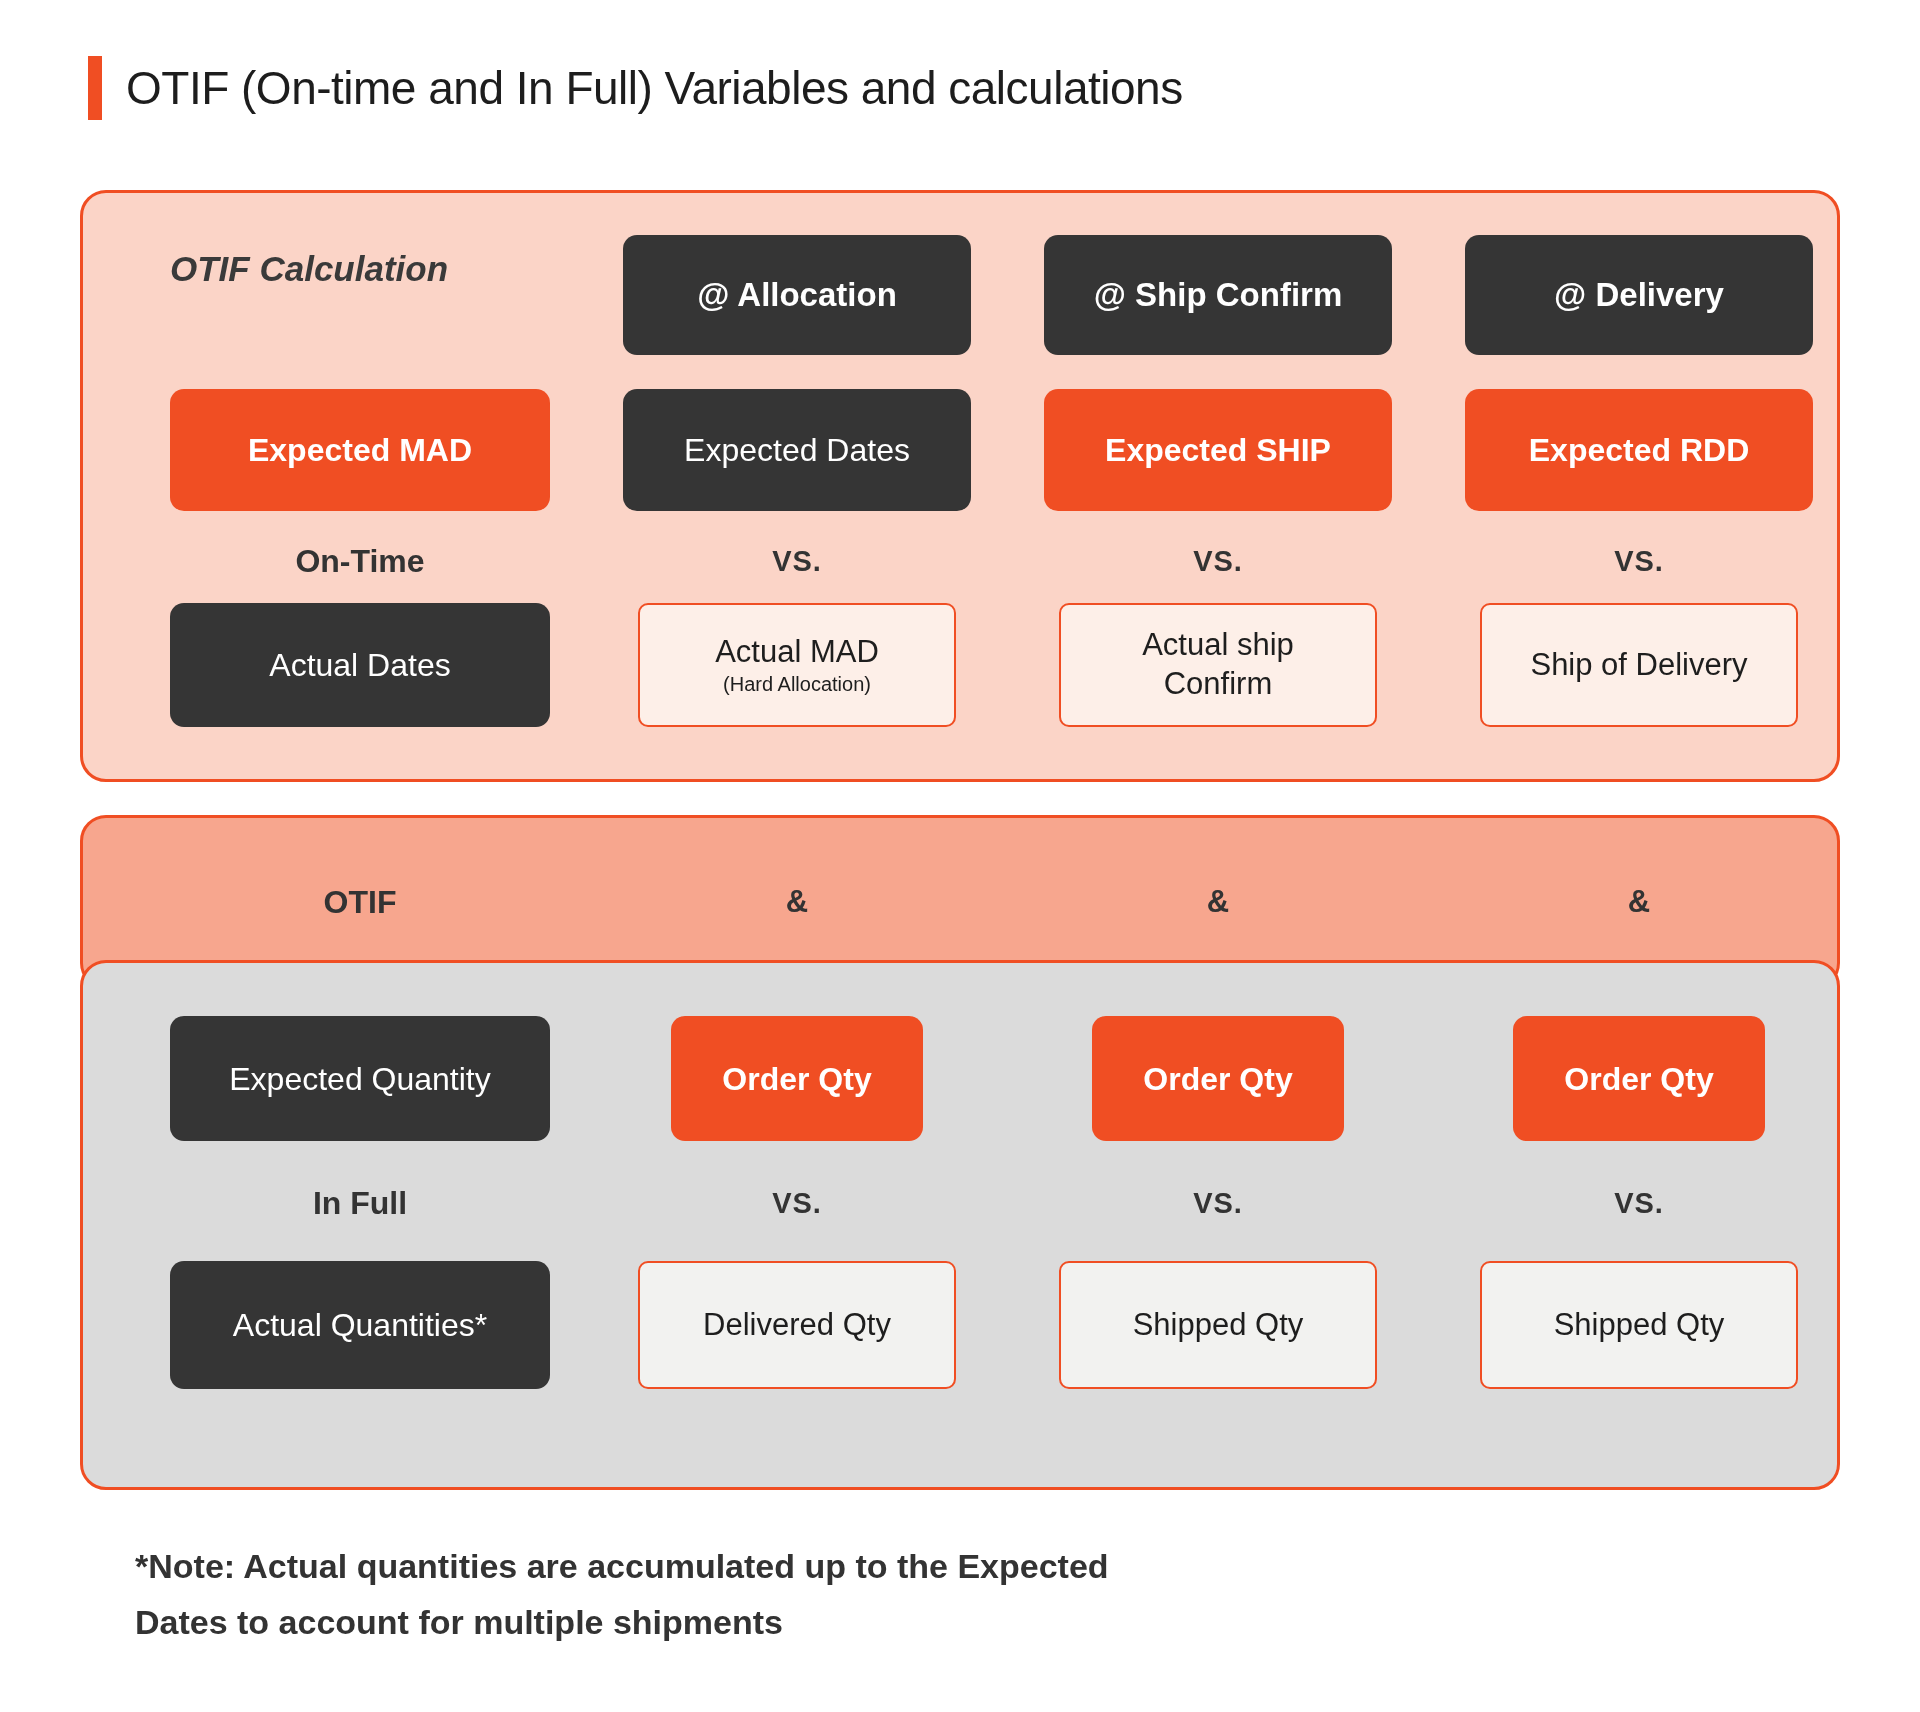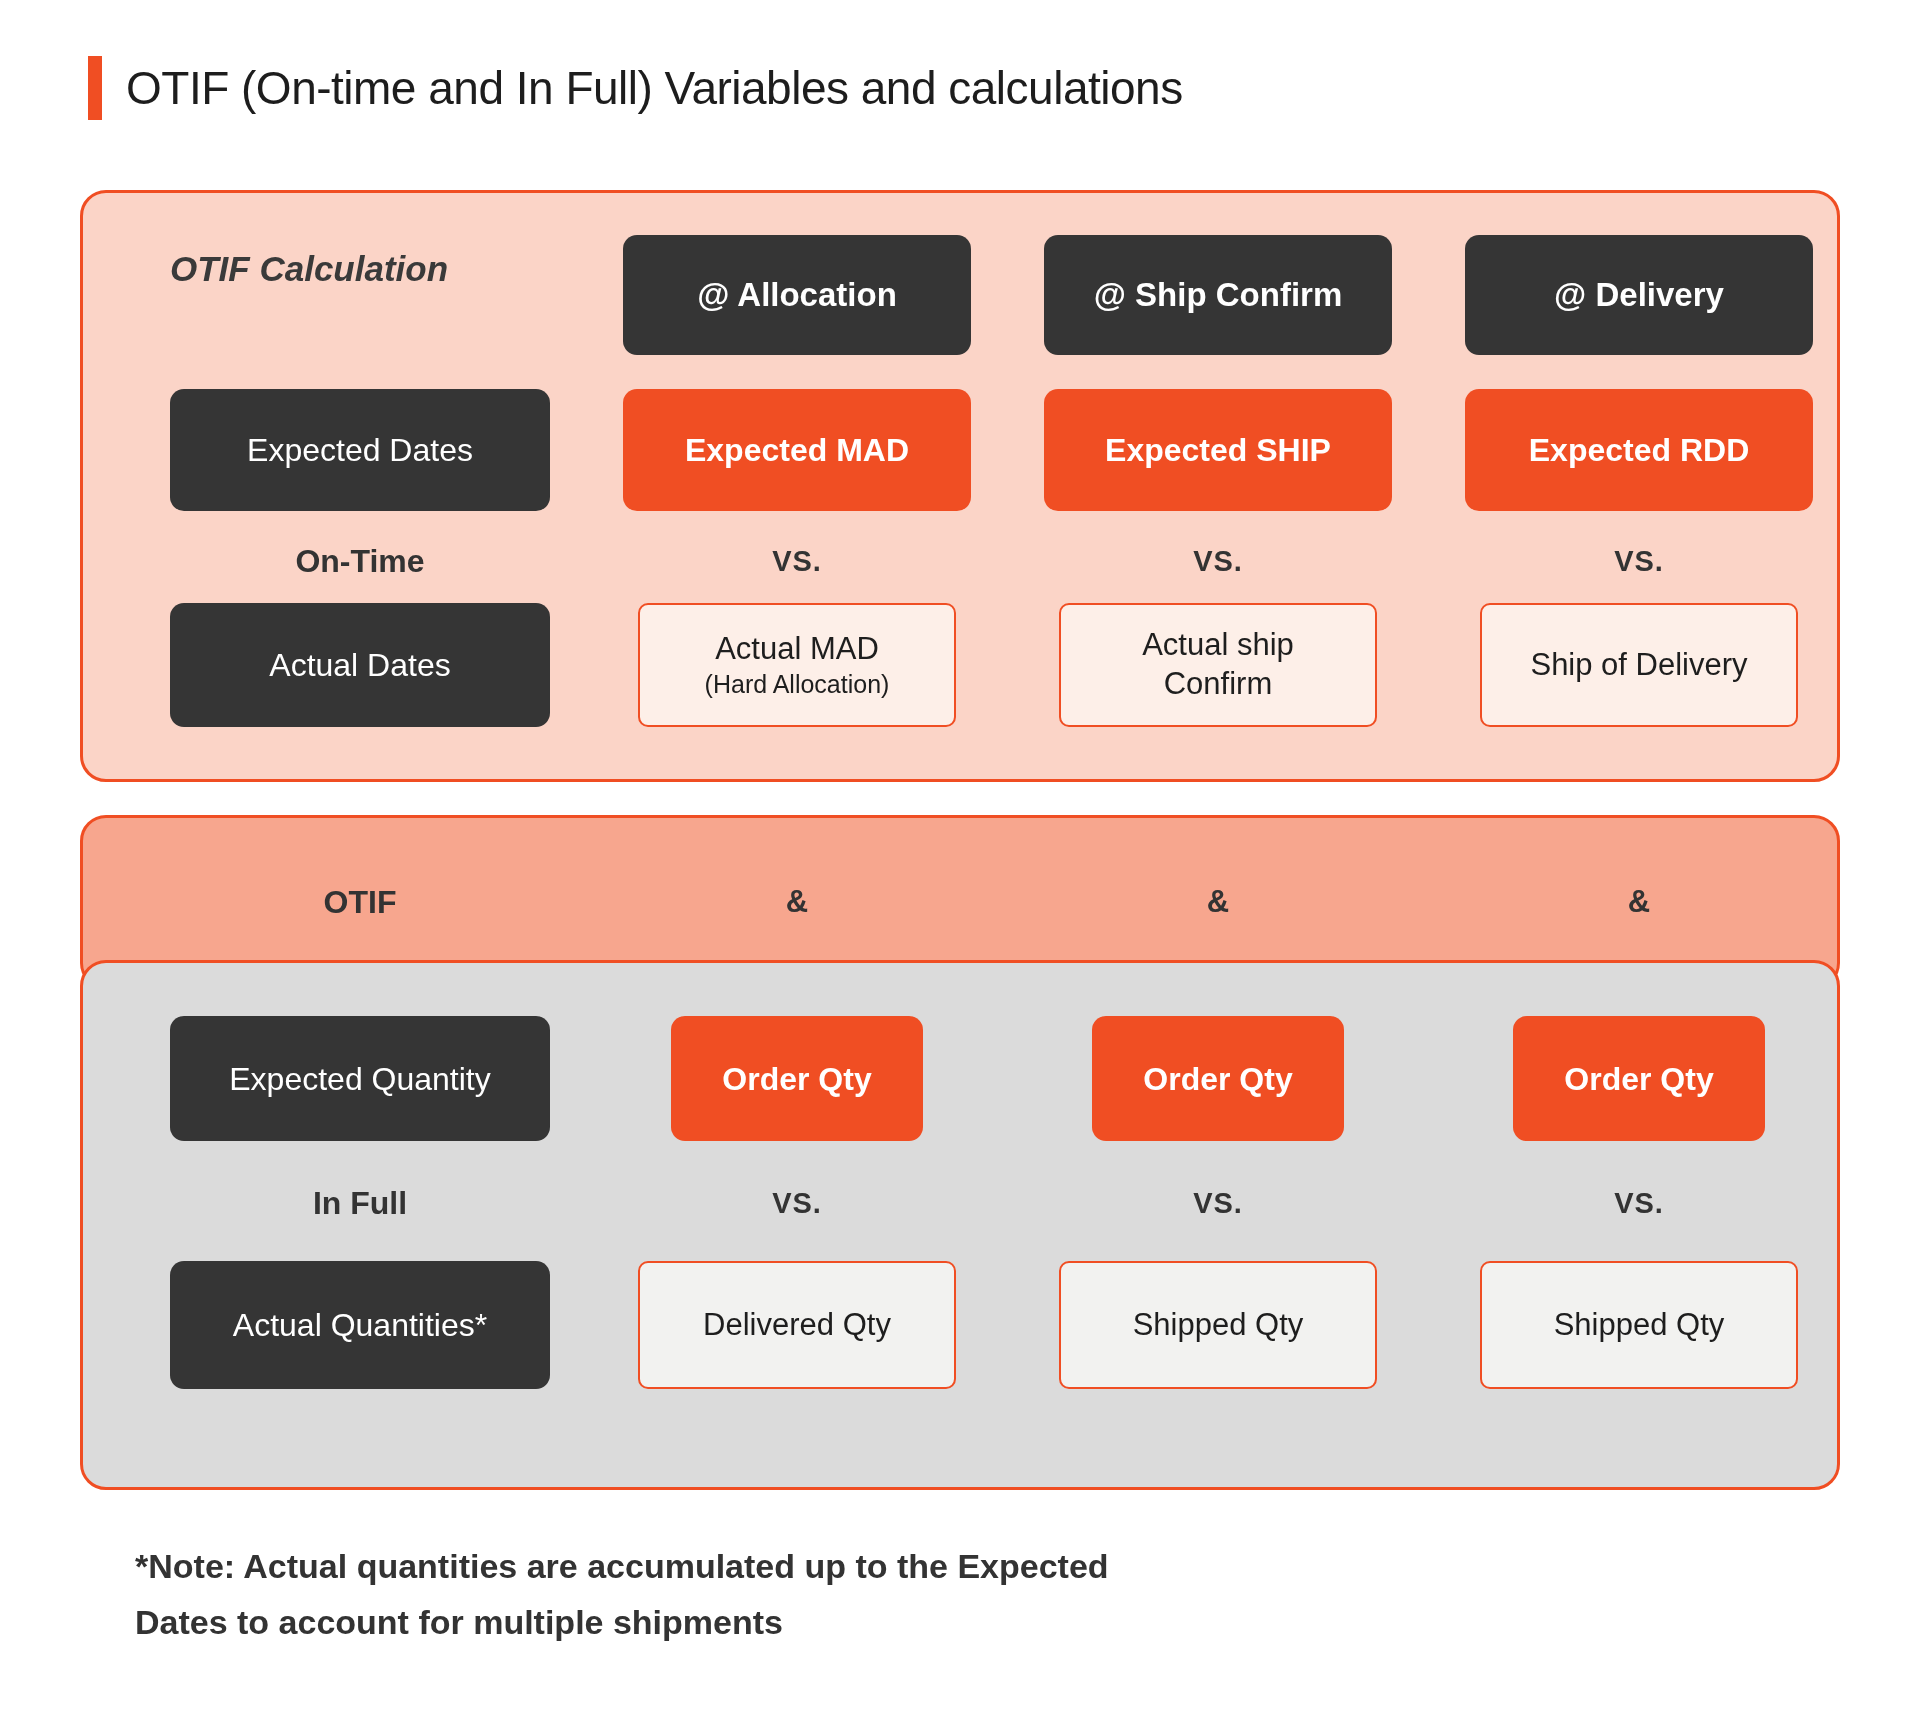--- a/index.html
+++ b/index.html
@@ -55,21 +55,21 @@
   .box.header{ font-weight: 700; font-size: 33px; height: 120px; }
   .box.label { height: 100%; padding: 0 55px; }
   .box.orange{ background: #F04E23; color: #ffffff; font-weight: 700; font-size: 32px; height: 100%; }
   .box.light {
     border: 2px solid #F04E23; border-radius: 10px;
     color: #1e1e1e; font-size: 31px; font-weight: 400;
     width: 318px; justify-self: center; height: 100%; padding: 4px 30px;
   }
   .panel.pink .box.light { background: #FDEFE8; }
   .panel.gray .box.light { background: #F2F2F0; }
-  .box.light .sub { font-size: 25px; }
+  .box.light .sub { font-size: 20px; }
   .box.orange.qty { width: 252px; justify-self: center; }
 
   
   .pink .header-row   { margin-top: 42px; align-items: center; }
   .pink .expected-row { margin-top: 34px; height: 122px; }
   .pink .vs-row       { margin-top: 22px; height: 56px; }
   .pink .actual-row   { margin-top: 14px; height: 124px; }
 
   
   .salmon .band-row { height: 100%; }
@@ -106,22 +106,22 @@
 
   <div class="panel pink">
     <div class="grid header-row">
       <div class="section-label">OTIF Calculation</div>
       <div class="box dark header">@ Allocation</div>
       <div class="box dark header">@ Ship Confirm</div>
       <div class="box dark header">@ Delivery</div>
     </div>
 
     <div class="grid expected-row">
+      <div class="box orange">Expected MAD</div>
       <div class="box dark label">Expected Dates</div>
-      <div class="box orange">Expected MAD</div>
       <div class="box orange">Expected SHIP</div>
       <div class="box orange">Expected RDD</div>
     </div>
 
     <div class="grid vs-row">
       <div class="row-label">On-Time</div>
       <div class="vs">VS.</div>
       <div class="vs">VS.</div>
       <div class="vs">VS.</div>
     </div>

